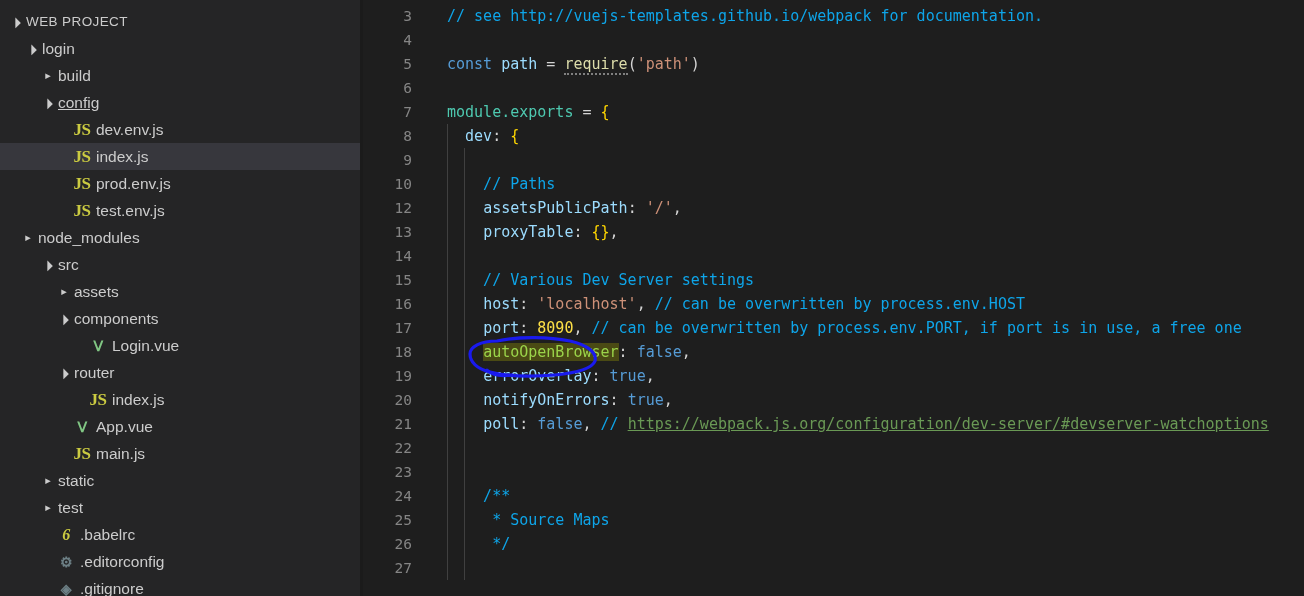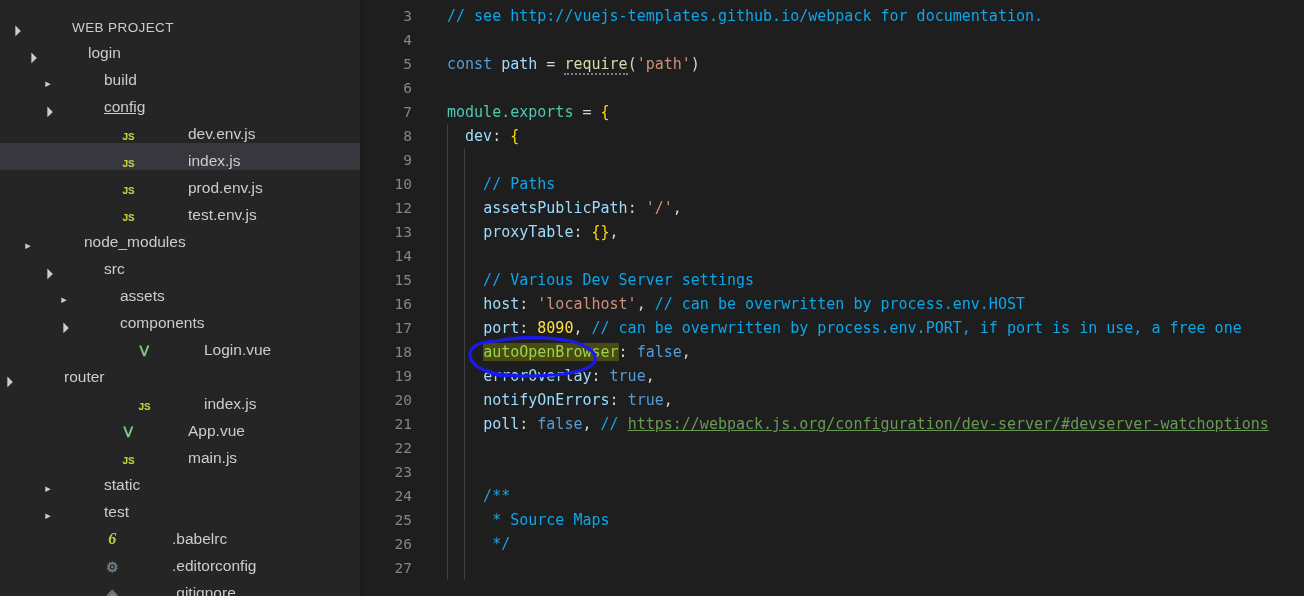--- a/index.html
+++ b/index.html
@@ -10,38 +10,37 @@
   }
   #app { position:relative; width:1304px; height:596px; display:flex; background:#252526; }
 
   
   #sidebar {
     width:363px; height:596px; flex:0 0 363px;
     background:#252526; position:relative; overflow:hidden;
   }
   .tree { padding-top:8px; }
   .row {
-    position:relative; height:27px; display:flex; align-items:flex-end;
+    position:relative; height:27px; display:flex; align-items:center;
     color:#cccccc; font-size:15.5px; white-space:nowrap;
     font-family:"Liberation Sans", sans-serif;
-    gap:46px;
   }
   .row.selected { background:#37373d; }
   .twisty {
     width:16px; text-align:center; font-size:9px; color:#cccccc;
     line-height:1; display:inline-block; flex:0 0 16px;
   }
   .twisty.open::before { content:"\25E2"; display:inline-block; transform:rotate(-45deg) translate(-1px,0px); font-size:10px; }
   .twisty.closed::before { content:"\25B8"; font-size:11px; }
   .twisty.none::before { content:""; }
   .fi {
     flex:0 0 20px; width:20px; text-align:center; font-size:11px;
     font-weight:bold; letter-spacing:-0.5px; margin-right:2px;
   }
-  .fi.js { color:#cbcb41; font-family:Liberation Mono, monospace; font-size:11px; }
+  .fi.js { color:#cbcb41; font-family:Liberation Serif, serif; font-size:17px; }
   .fi.vue { color:#81c784; font-size:14px; }
   .fi.babel { color:#cbcb41; font-style:italic; font-family:"Liberation Serif", serif; font-size:16px; }
   .fi.gear { color:#6d8086; font-size:14px; }
   .fi.git { color:#6d8086; font-size:14px; }
   .lbl { padding-left:2px; }
   .row.root .lbl { font-size:13.5px; letter-spacing:0.4px; color:#cccccc; }
 
   
   #sidebar-edge {
     position:absolute; right:0; top:0; width:3px; height:100%;
@@ -152,21 +151,21 @@
         </div>
         <div class="row" style="padding-left: 56px;">
           <span class="twisty open"></span>
           <span class="lbl">components</span>
         </div>
         <div class="row" style="padding-left: 72px;">
           <span class="twisty none"></span>
           <span class="fi vue">ᐯ</span>
           <span class="lbl">Login.vue</span>
         </div>
-        <div class="row" style="">
+        <div class="row" style="padding-left: 56px;">
           <span class="twisty open"></span>
           <span class="lbl">router</span>
         </div>
         <div class="row" style="padding-left: 72px;">
           <span class="twisty none"></span>
           <span class="fi js">JS</span>
           <span class="lbl">index.js</span>
         </div>
         <div class="row" style="padding-left: 56px;">
           <span class="twisty none"></span>

